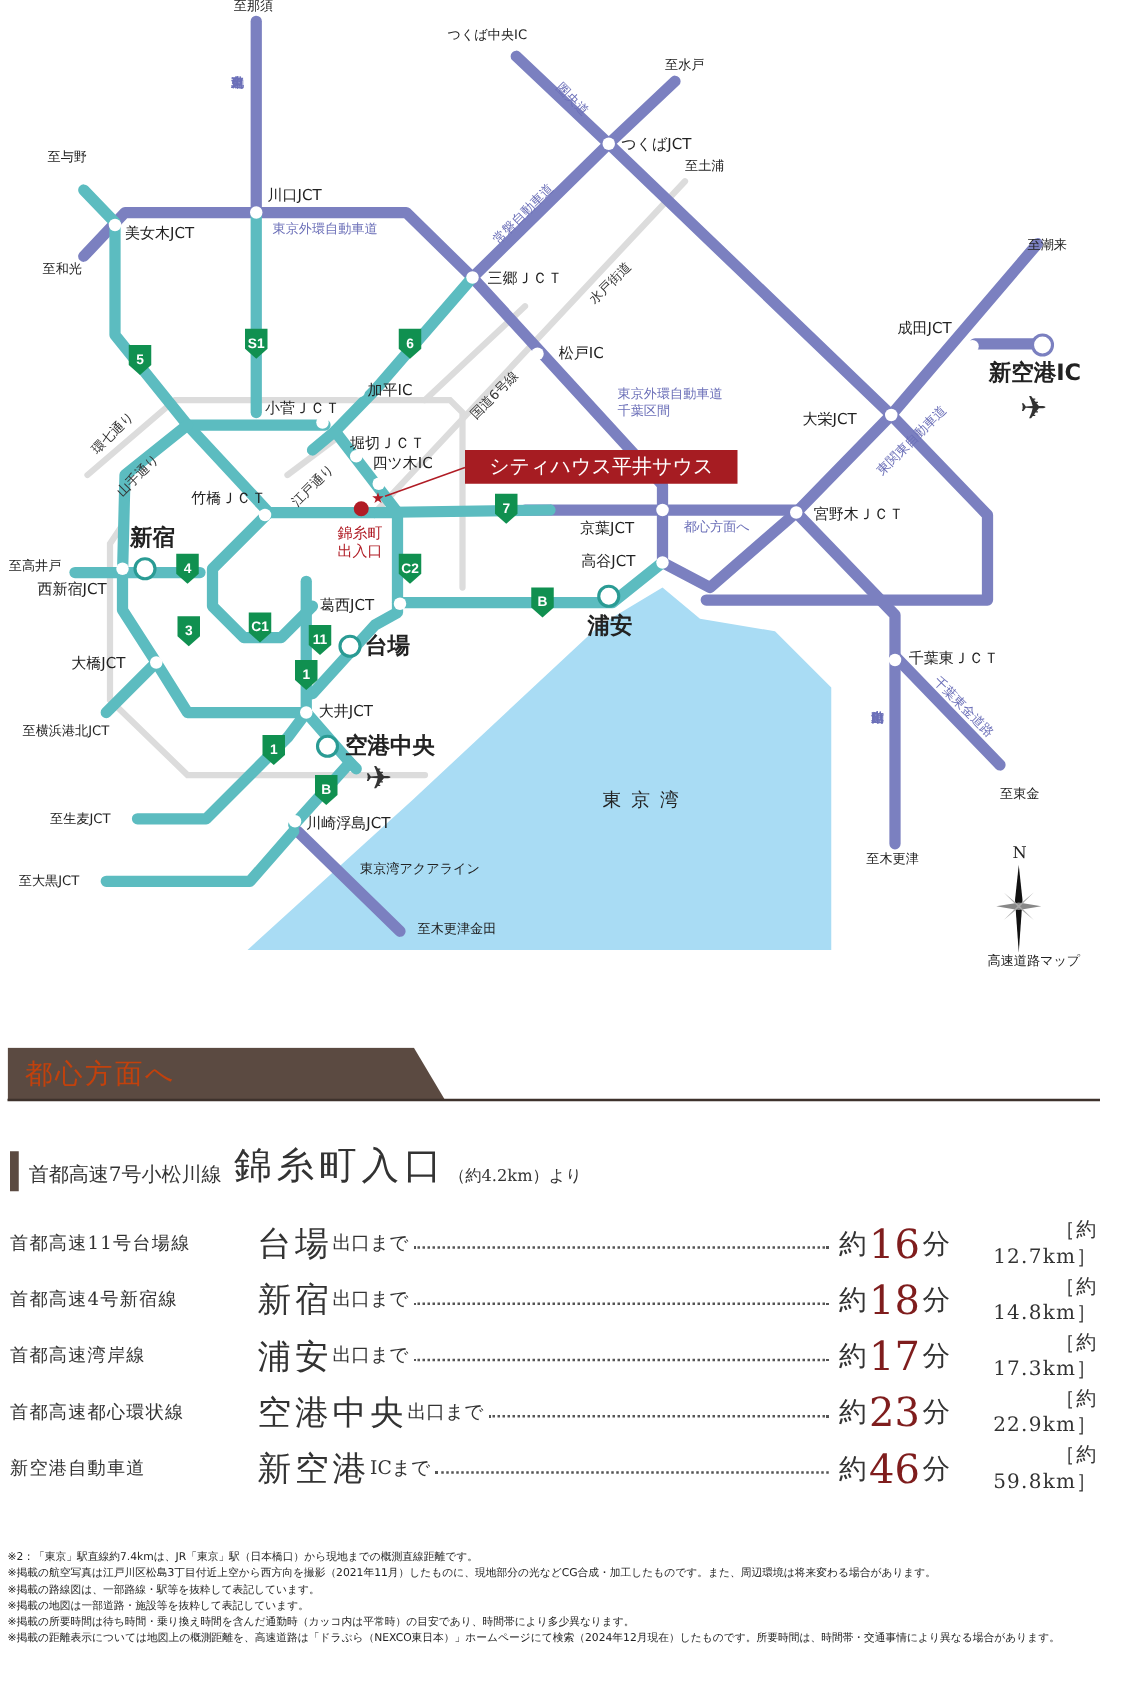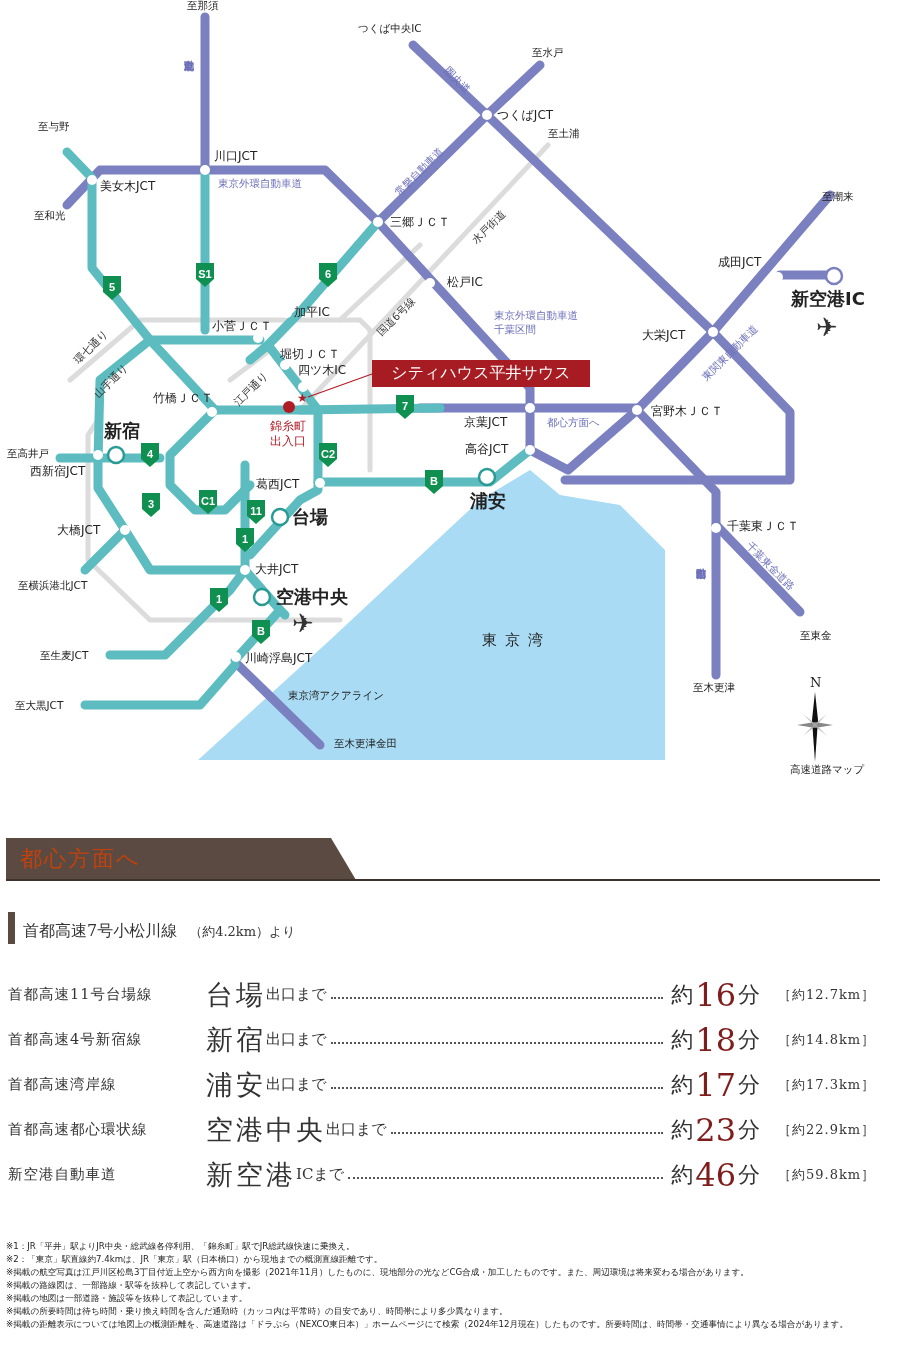--- a/index.html
+++ b/index.html
@@ -34,21 +34,21 @@
 
   .rows { position: absolute; left: 8px; top: 972px; width: 870px; }
   .row { position: relative; height: 45px; display: flex; align-items: center; font-family: "DejaVu Serif", serif; color: #333; }
   .row .road-name { width: 198px; font-size: 14.5px; letter-spacing: 1px; }
   .row .dest { font-size: 27px; letter-spacing: 3px; }
   .row .suffix { font-size: 15px; margin-right: 2px; }
   .row .leader { flex: 1; border-bottom: 2px dotted #555; height: 0; margin: 0 8px 0 2px; position: relative; top: 3px; }
   .row .approx { font-size: 22px; }
   .row .mins { font-size: 32px; color: #7f1d1d; margin: 0 2px; }
   .row .fun { font-size: 22px; margin-right: 18px; }
-  .row .km { font-size: 13px; width: 100px; letter-spacing: 1px; }
+  .row .km { font-size: 16px; width: 100px; letter-spacing: 1px; text-align: right; }
 
   .notes { position: absolute; left: 6px; top: 1240px; width: 886px; font-size: 8.6px; color: #222; line-height: 13px; }
 </style>
 </head>
 <body>
 
 <div id="map">
   <svg width="898" height="800" viewBox="0 0 898 800">
 
     <polygon points="198,760 330,640 480,500 530,470 560,495 620,505 665,550 665,760" fill="#a9dcf4"></polygon>
@@ -271,20 +271,21 @@
 
 <div class="section-header">
   <div class="band"></div>
   <div class="rule"></div>
   <span class="title">都心方面へ</span>
 </div>
 
 <div class="origin">
   <span class="bar"></span>
   <span class="route">首都高速7号小松川線</span>
+  <span class="place">錦糸町入口</span>
   <span class="dist">（約4.2km）より</span>
 </div>
 
 <div class="rows">
   <div class="row">
     <span class="road-name">首都高速11号台場線</span>
     <span class="dest">台場</span>
     <span class="suffix">出口まで</span>
     <span class="leader"></span>
     <span class="approx">約</span>
@@ -328,20 +329,19 @@
     <span class="suffix">ICまで</span>
     <span class="leader"></span>
     <span class="approx">約</span>
     <span class="mins">46</span>
     <span class="fun">分</span>
     <span class="km">［約59.8km］</span>
   </div>
 </div>
 
 <div class="notes">
-  <div>※1：JR「平井」駅よりJR中央・総武線各停利用、「錦糸町」駅でJR総武線快速に乗換え。</div>
   <div>※2：「東京」駅直線約7.4kmは、JR「東京」駅（日本橋口）から現地までの概測直線距離です。</div>
   <div>※掲載の航空写真は江戸川区松島3丁目付近上空から西方向を撮影（2021年11月）したものに、現地部分の光などCG合成・加工したものです。また、周辺環境は将来変わる場合があります。</div>
   <div>※掲載の路線図は、一部路線・駅等を抜粋して表記しています。</div>
   <div>※掲載の地図は一部道路・施設等を抜粋して表記しています。</div>
   <div>※掲載の所要時間は待ち時間・乗り換え時間を含んだ通勤時（カッコ内は平常時）の目安であり、時間帯により多少異なります。</div>
   <div>※掲載の距離表示については地図上の概測距離を、高速道路は「ドラぷら（NEXCO東日本）」ホームページにて検索（2024年12月現在）したものです。所要時間は、時間帯・交通事情により異なる場合があります。</div>
 </div>
 
 </body></html>

